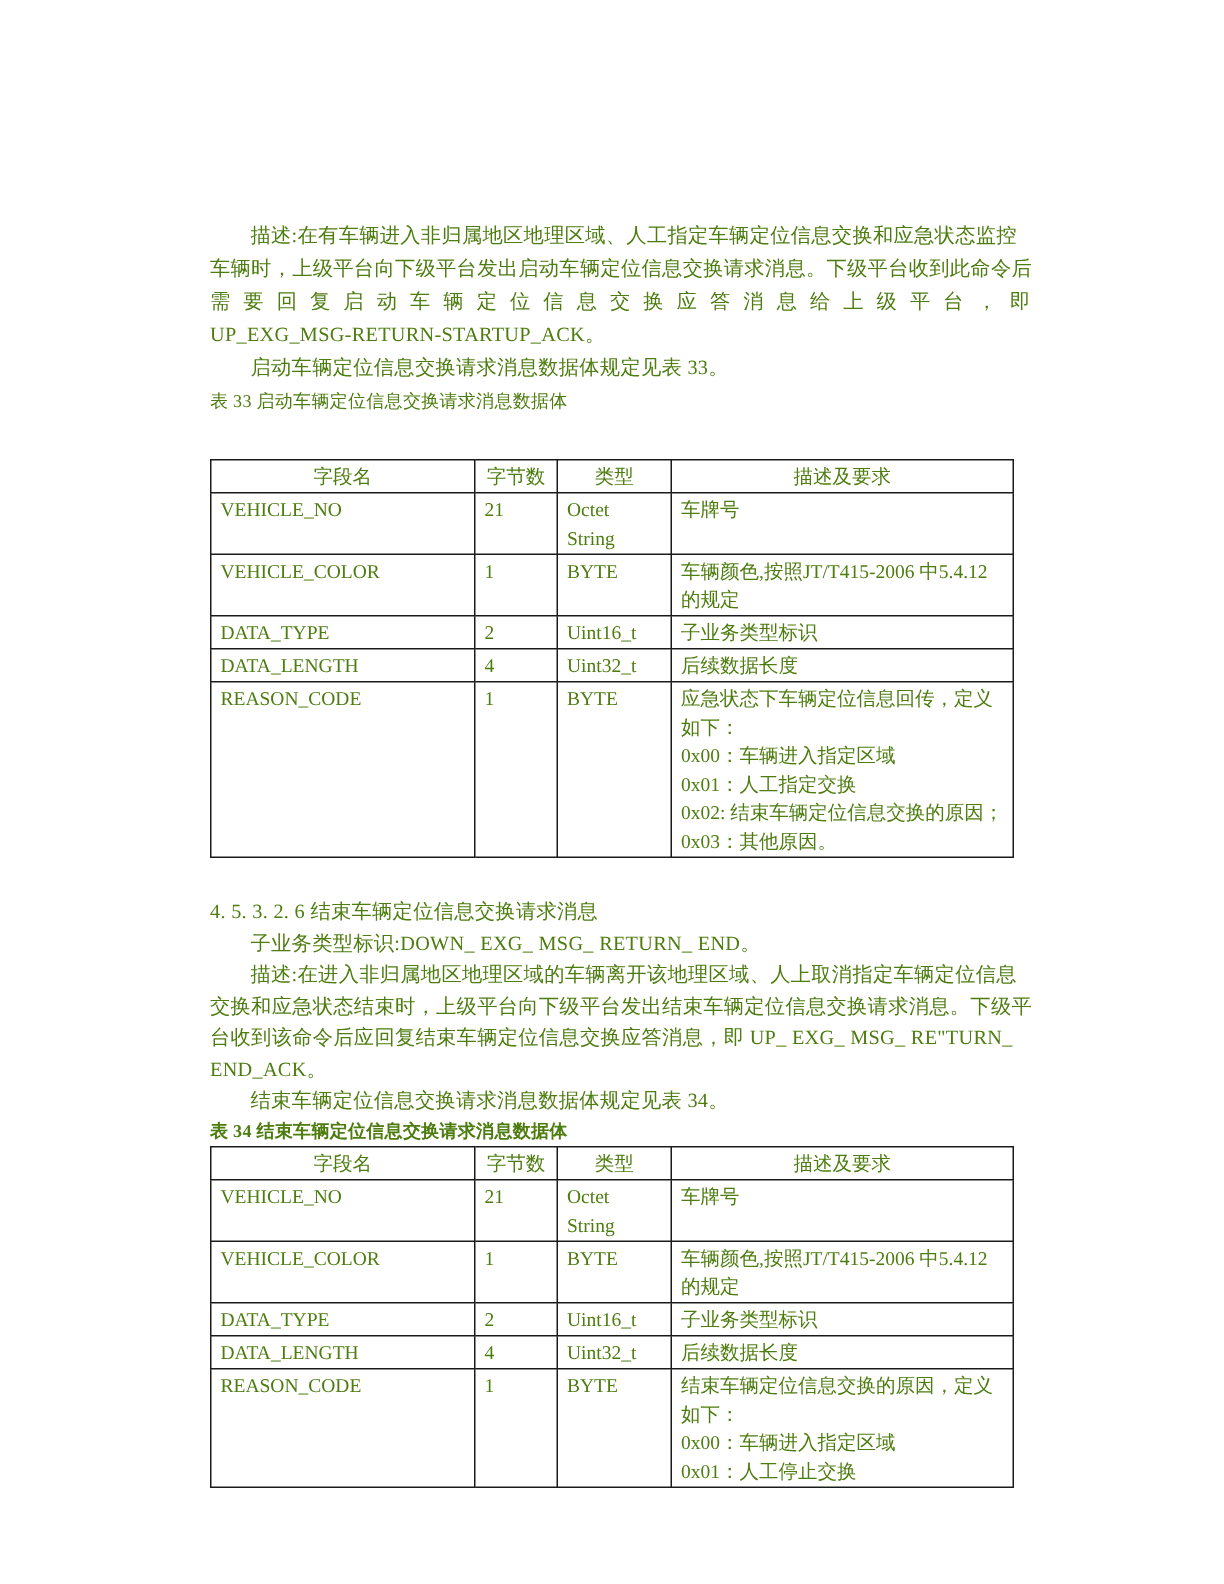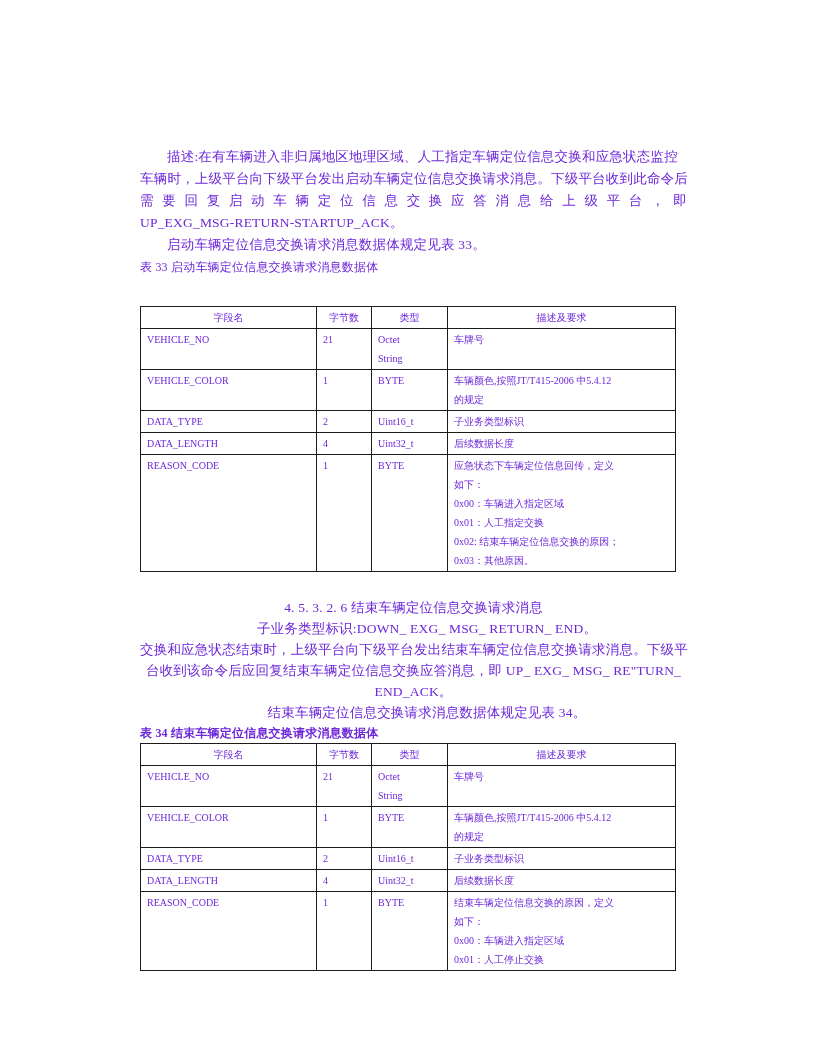--- a/index.html
+++ b/index.html
@@ -3,21 +3,21 @@
 <meta charset="utf-8">
 <style>
   html, body { margin: 0; padding: 0; background: #e8e8e8; }
   .page {
     position: relative;
     width: 816px;
     height: 1056px;
     margin: 0 auto;
     background: #ffffff;
     font-family: "Liberation Serif", "DejaVu Serif", serif;
-    color: #6d28d9;
+    color: #4d7c0f;
     overflow: hidden;
   }
   .content {
     position: absolute;
     left: 140px;
     top: 146px;
     width: 547px;
   }
   .para .line {
     font-size: 13.5px;
@@ -36,25 +36,25 @@
     font-size: 12px;
     line-height: 22px;
     text-align: left;
     letter-spacing: 0.2px;
   }
   .caption.c34 { line-height: 18px; margin-top: 1px; font-weight: bold; }
   .spec-table {
     border-collapse: collapse;
     table-layout: fixed;
     width: 536px;
-    font-size: 10px;
+    font-size: 13px;
   }
   .spec-table.t33 { margin-top: 28px; }
   .spec-table.t34 { margin-top: 1px; }
-  .para.s2 { margin-top: 25px; text-align: center; }
+  .para.s2 { margin-top: 25px; }
   .spec-table th, .spec-table td {
     border: 1px solid #1a1a1a;
     padding: 1px 6px;
     vertical-align: top;
     font-weight: normal;
     line-height: 19px;
     overflow: hidden;
   }
   .spec-table th { text-align: center; }
   .spec-table td { text-align: left; }
@@ -171,20 +171,21 @@
               <div class="cline">0x02: 结束车辆定位信息交换的原因；</div>
               <div class="cline">0x03：其他原因。</div>
             </td>
           </tr>
         </tbody>
       </table>
 
     <div class="para s2">
         <div class="line">4. 5. 3. 2. 6 结束车辆定位信息交换请求消息</div>
         <div class="line indent">子业务类型标识:DOWN_ EXG_ MSG_ RETURN_ END。</div>
+        <div class="line indent">描述:在进入非归属地区地理区域的车辆离开该地理区域、人上取消指定车辆定位信息</div>
         <div class="line">交换和应急状态结束时，上级平台向下级平台发出结束车辆定位信息交换请求消息。下级平</div>
         <div class="line">台收到该命令后应回复结束车辆定位信息交换应答消息，即 UP_ EXG_ MSG_ RE"TURN_</div>
         <div class="line">END_ACK。</div>
         <div class="line indent">结束车辆定位信息交换请求消息数据体规定见表 34。</div>
       </div>
 
     <div class="caption c34">表 34  结束车辆定位信息交换请求消息数据体</div>
 
     <table class="spec-table t34">
       <colgroup>

